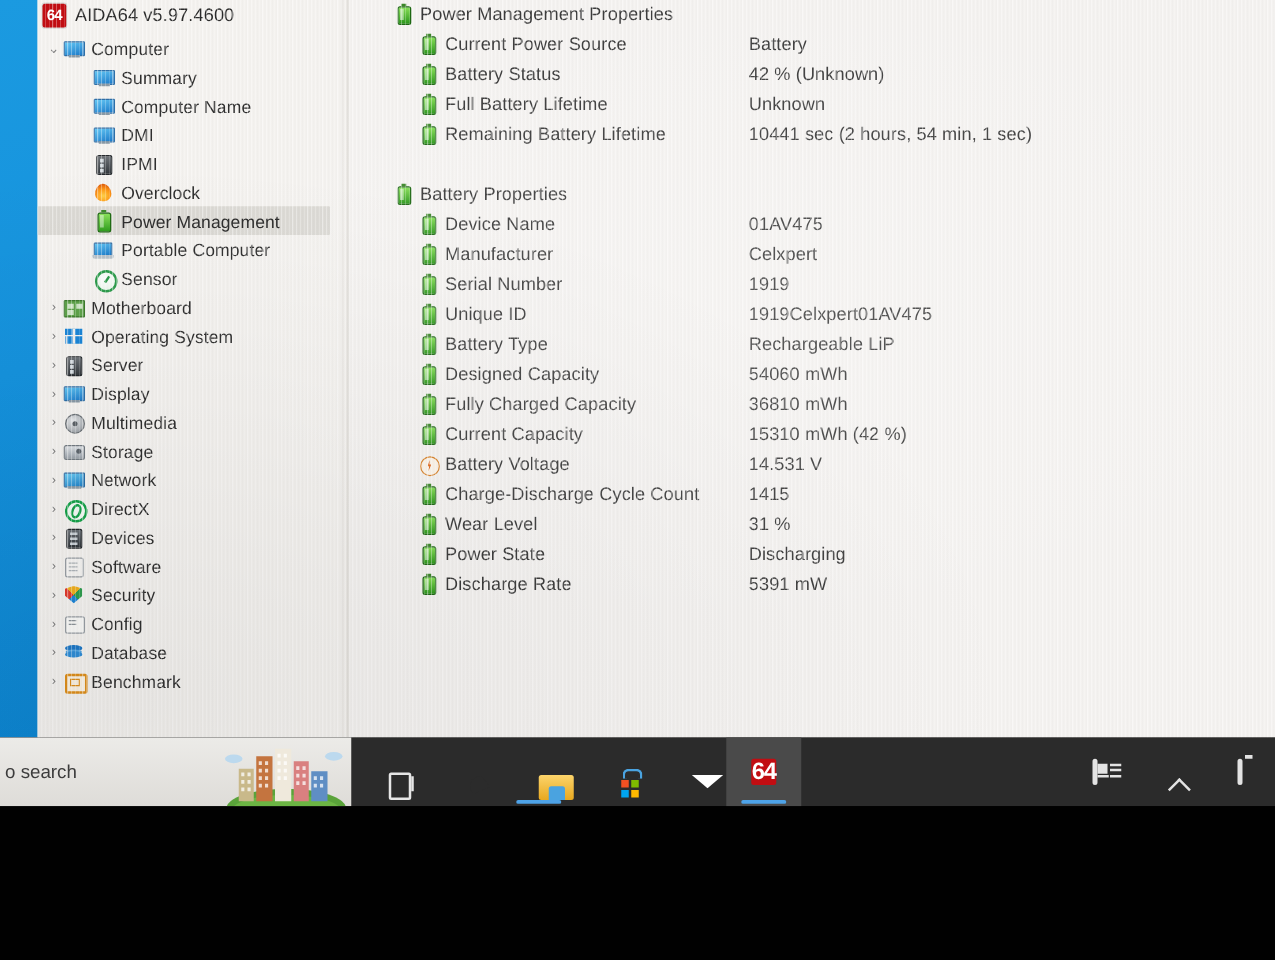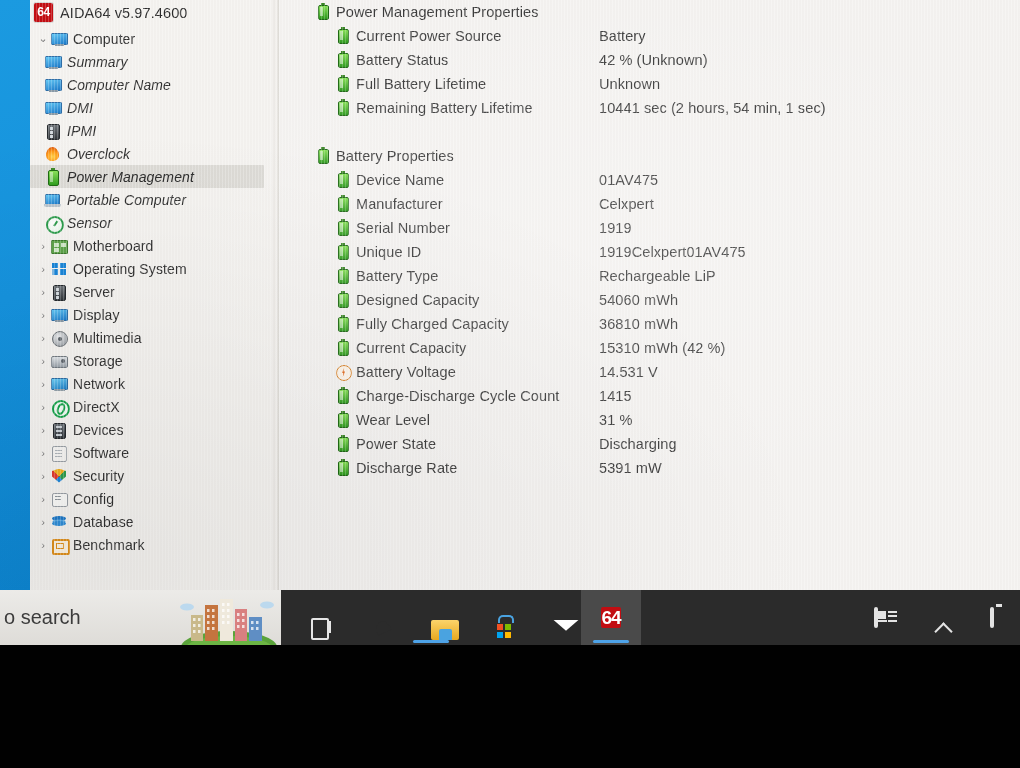--- a/index.html
+++ b/index.html
@@ -41,21 +41,21 @@
   .tree-list{position:absolute;left:0;top:27px;width:243px;}
   .node{position:relative;height:23px;display:flex;align-items:center;font-size:14px;color:#2f2f2f;white-space:nowrap;}
   .node .twisty{width:14px;text-align:center;font-size:11px;color:#7c7c7c;flex:0 0 14px;}
   .node .ic{width:17px;height:16px;flex:0 0 17px;margin-right:6px;position:relative;}
   .node .lbl{line-height:1;letter-spacing:.1px;}
   .node.sel .hl{position:absolute;left:0px;right:9px;top:0;bottom:0;background:#dcdad5;border-radius:1px;}
   .node.sel .twisty,.node.sel .ic,.node.sel .lbl{position:relative;z-index:2;}
 
   
   .lvl1{padding-left:6px;}
-  .lvl2{font-style:italic;}
+  .lvl2{padding-left:30px;}
 
   
   .i-monitor{position:absolute;left:1px;top:2px;width:15px;height:10px;
     background:linear-gradient(160deg,#64c8f5,#1b79c9);border:1px solid #2e6fa8;border-radius:1px;}
   .i-monitor::after{content:"";position:absolute;left:3px;top:10px;width:9px;height:2px;background:#8a9aa6;}
   .i-laptop{position:absolute;left:1px;top:2px;width:13px;height:9px;
     background:linear-gradient(160deg,#64c8f5,#1b79c9);border:1px solid #2e6fa8;border-radius:1px;}
   .i-laptop::after{content:"";position:absolute;left:-2px;top:9px;width:17px;height:3px;background:#b9c3cb;border-radius:0 0 2px 2px;}
   .i-server{position:absolute;left:3px;top:1px;width:11px;height:14px;
     background:linear-gradient(180deg,#6f7479,#33383d);border:1px solid #25292d;border-radius:2px;}
@@ -125,21 +125,21 @@
   .cbat::before{content:"";position:absolute;left:2px;top:-3px;width:4px;height:2px;background:#3b8627;}
   .cbat::after{content:"";position:absolute;left:1px;top:1px;width:3px;height:9px;background:rgba(255,255,255,.5);}
   .cbolt{position:absolute;left:1px;top:1px;width:14px;height:14px;border-radius:50%;border:1.5px solid #d9832a;background:#fdf4e9;}
   .cbolt::after{content:"";position:absolute;left:5px;top:2px;width:3px;height:9px;background:#e0671a;
     clip-path:polygon(60% 0,0 55%,45% 55%,25% 100%,100% 40%,50% 40%);}
 
   
   .taskbar{position:absolute;left:0;top:590px;width:1020px;height:55px;background:#2b2b2b;}
   .search-box{position:absolute;left:0;top:590px;width:281px;height:55px;
     background:linear-gradient(180deg,#ecebe8,#dedcd8);display:flex;align-items:center;}
-  .search-text{margin-left:4px;font-size:20px;color:#3c3c3c;text-align:right;}
+  .search-text{margin-left:4px;font-size:15px;color:#3c3c3c;text-align:right;}
   .weather{position:absolute;right:2px;bottom:0;width:100px;height:48px;}
   .tb-icons{position:absolute;left:281px;top:590px;height:55px;display:flex;align-items:center;gap:0;}
   .tb-btn{position:relative;width:60px;height:55px;display:flex;align-items:center;justify-content:center;}
   .tb-btn.active{background:#4a4a4a;}
   .tb-underline{position:absolute;bottom:2px;left:12px;width:36px;height:3px;background:#4ea3e8;border-radius:2px;}
   .tray{position:absolute;right:0;top:590px;height:55px;display:flex;align-items:center;gap:6px;padding-right:2px;}
   .tray-btn{width:52px;height:55px;display:flex;align-items:center;justify-content:center;}
 
   .ico-taskview{width:22px;height:18px;position:relative;}
   .ico-taskview::before{content:"";position:absolute;left:0;top:0;width:14px;height:18px;border:2px solid #e6e6e6;border-radius:2px;}

